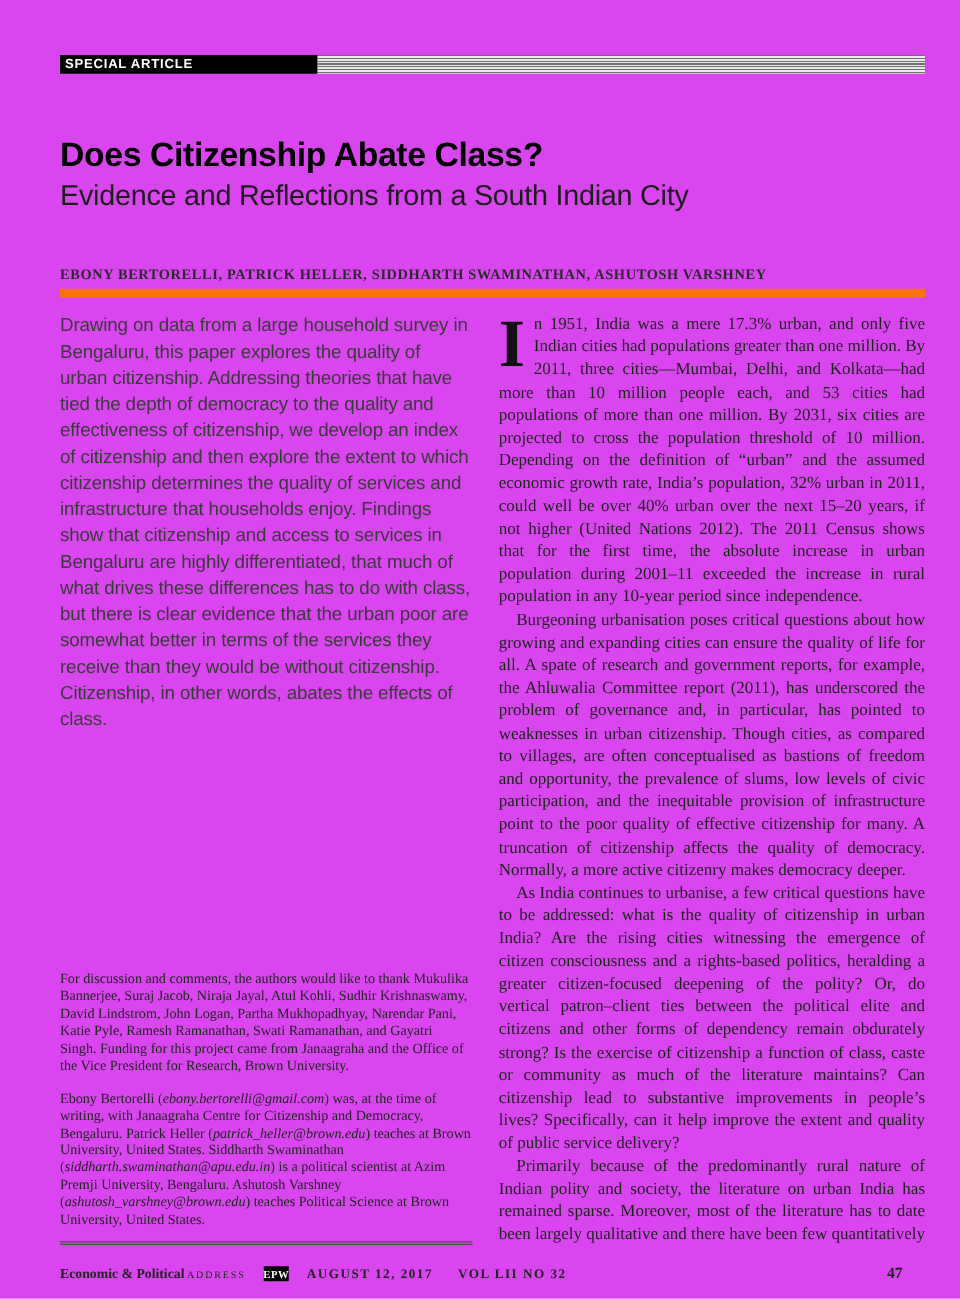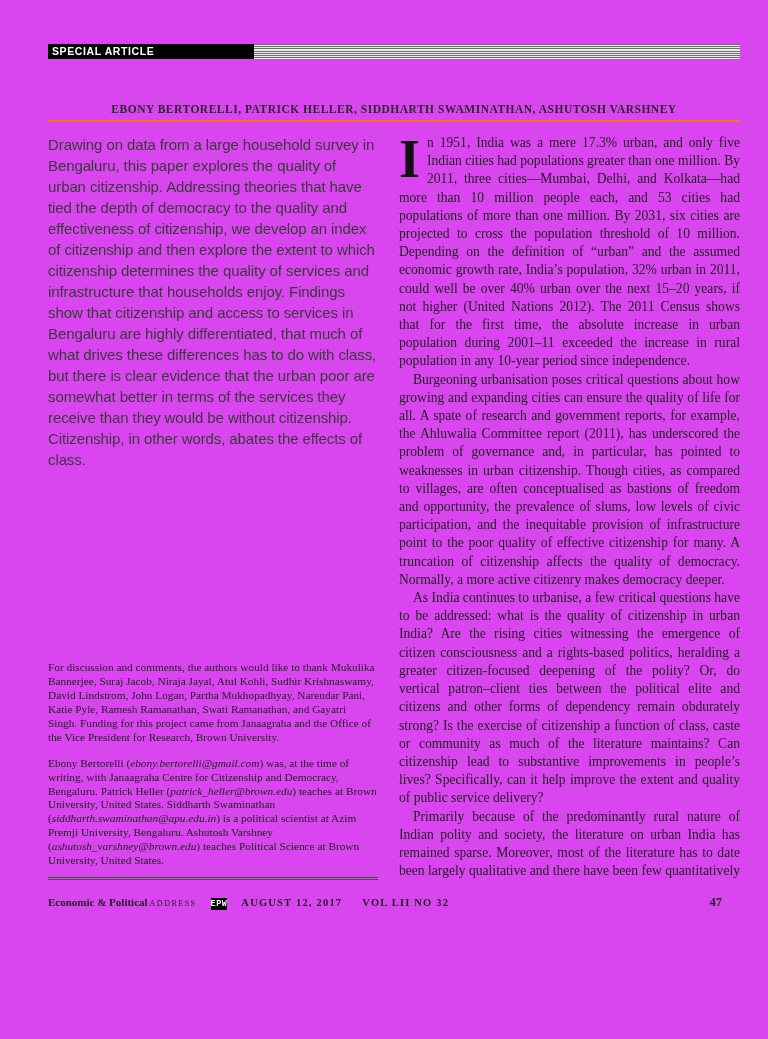--- a/index.html
+++ b/index.html
@@ -61,27 +61,26 @@
     font-size: 23px;
     line-height: 27px;
     color: #1c1c1c;
     letter-spacing: -0.2px;
   }
 
   
   .authors-line {
     margin-top: 44px;
     padding-bottom: 5px;
-    border-bottom: 2px solid #f97316;
+    border-bottom: 7px solid #f97316;
     font-family: "Liberation Serif", serif;
     font-weight: bold;
     font-size: 11.5px;
     letter-spacing: 0.5px;
     color: #2a2a2a;
-    text-align: center;
   }
 
   
   .columns {
     display: flex;
     gap: 21px;
     margin-top: 12px;
     height: 746px;
     overflow: hidden;
     justify-content: center;
@@ -142,21 +141,21 @@
     font-family: "Liberation Serif", serif;
     font-size: 11px;
     color: #222222;
   }
   .footer-left { display: flex; align-items: baseline; gap: 6px; white-space: nowrap; }
   .brand-name { font-weight: bold; }
   .brand-weekly { font-variant: small-caps; letter-spacing: 1.5px; font-weight: normal; margin-left: 2px; }
   .epw-badge {
     background: #000000;
     color: #ffffff;
-    font-family: Liberation Mono, monospace;
+    font-family: Liberation Serif, serif;
     font-weight: bold;
     font-size: 8.5px;
     padding: 1px 0;
     margin: 0 8px;
     letter-spacing: 0.5px;
   }
   .footer-date, .footer-vol {
     font-weight: bold;
     font-size: 10.5px;
     letter-spacing: 1.2px;
@@ -173,20 +172,24 @@
 <body>
 
 <div class="page">
   <div class="content">
 
     <div class="banner">
       <div class="banner-label">SPECIAL ARTICLE</div>
       <div class="banner-stripes"></div>
     </div>
 
+    <div class="title-block">
+      <h1 class="title-main">Does Citizenship Abate Class?</h1>
+      <h2 class="title-sub">Evidence and Reflections from a South Indian City</h2>
+    </div>
 
     <div class="authors-line">EBONY BERTORELLI, PATRICK HELLER, SIDDHARTH SWAMINATHAN, ASHUTOSH VARSHNEY</div>
 
     <div class="columns">
 
       <div class="col-left">
         <div class="abstract">Drawing on data from a large household survey in Bengaluru, this paper explores the quality of urban citizenship. Addressing theories that have tied the depth of democracy to the quality and effectiveness of citizenship, we develop an index of citizenship and then explore the extent to which citizenship determines the quality of services and infrastructure that households enjoy. Findings show that citizenship and access to services in Bengaluru are highly differentiated, that much of what drives these differences has to do with class, but there is clear evidence that the urban poor are somewhat better in terms of the services they receive than they would be without citizenship. Citizenship, in other words, abates the effects of class.</div>
 
         <div class="notes">
           <p class="ack">For discussion and comments, the authors would like to thank Mukulika Bannerjee, Suraj Jacob, Niraja Jayal, Atul Kohli, Sudhir Krishnaswamy, David Lindstrom, John Logan, Partha Mukhopadhyay, Narendar Pani, Katie Pyle, Ramesh Ramanathan, Swati Ramanathan, and Gayatri Singh. Funding for this project came from Janaagraha and the Office of the Vice President for Research, Brown University.</p>

